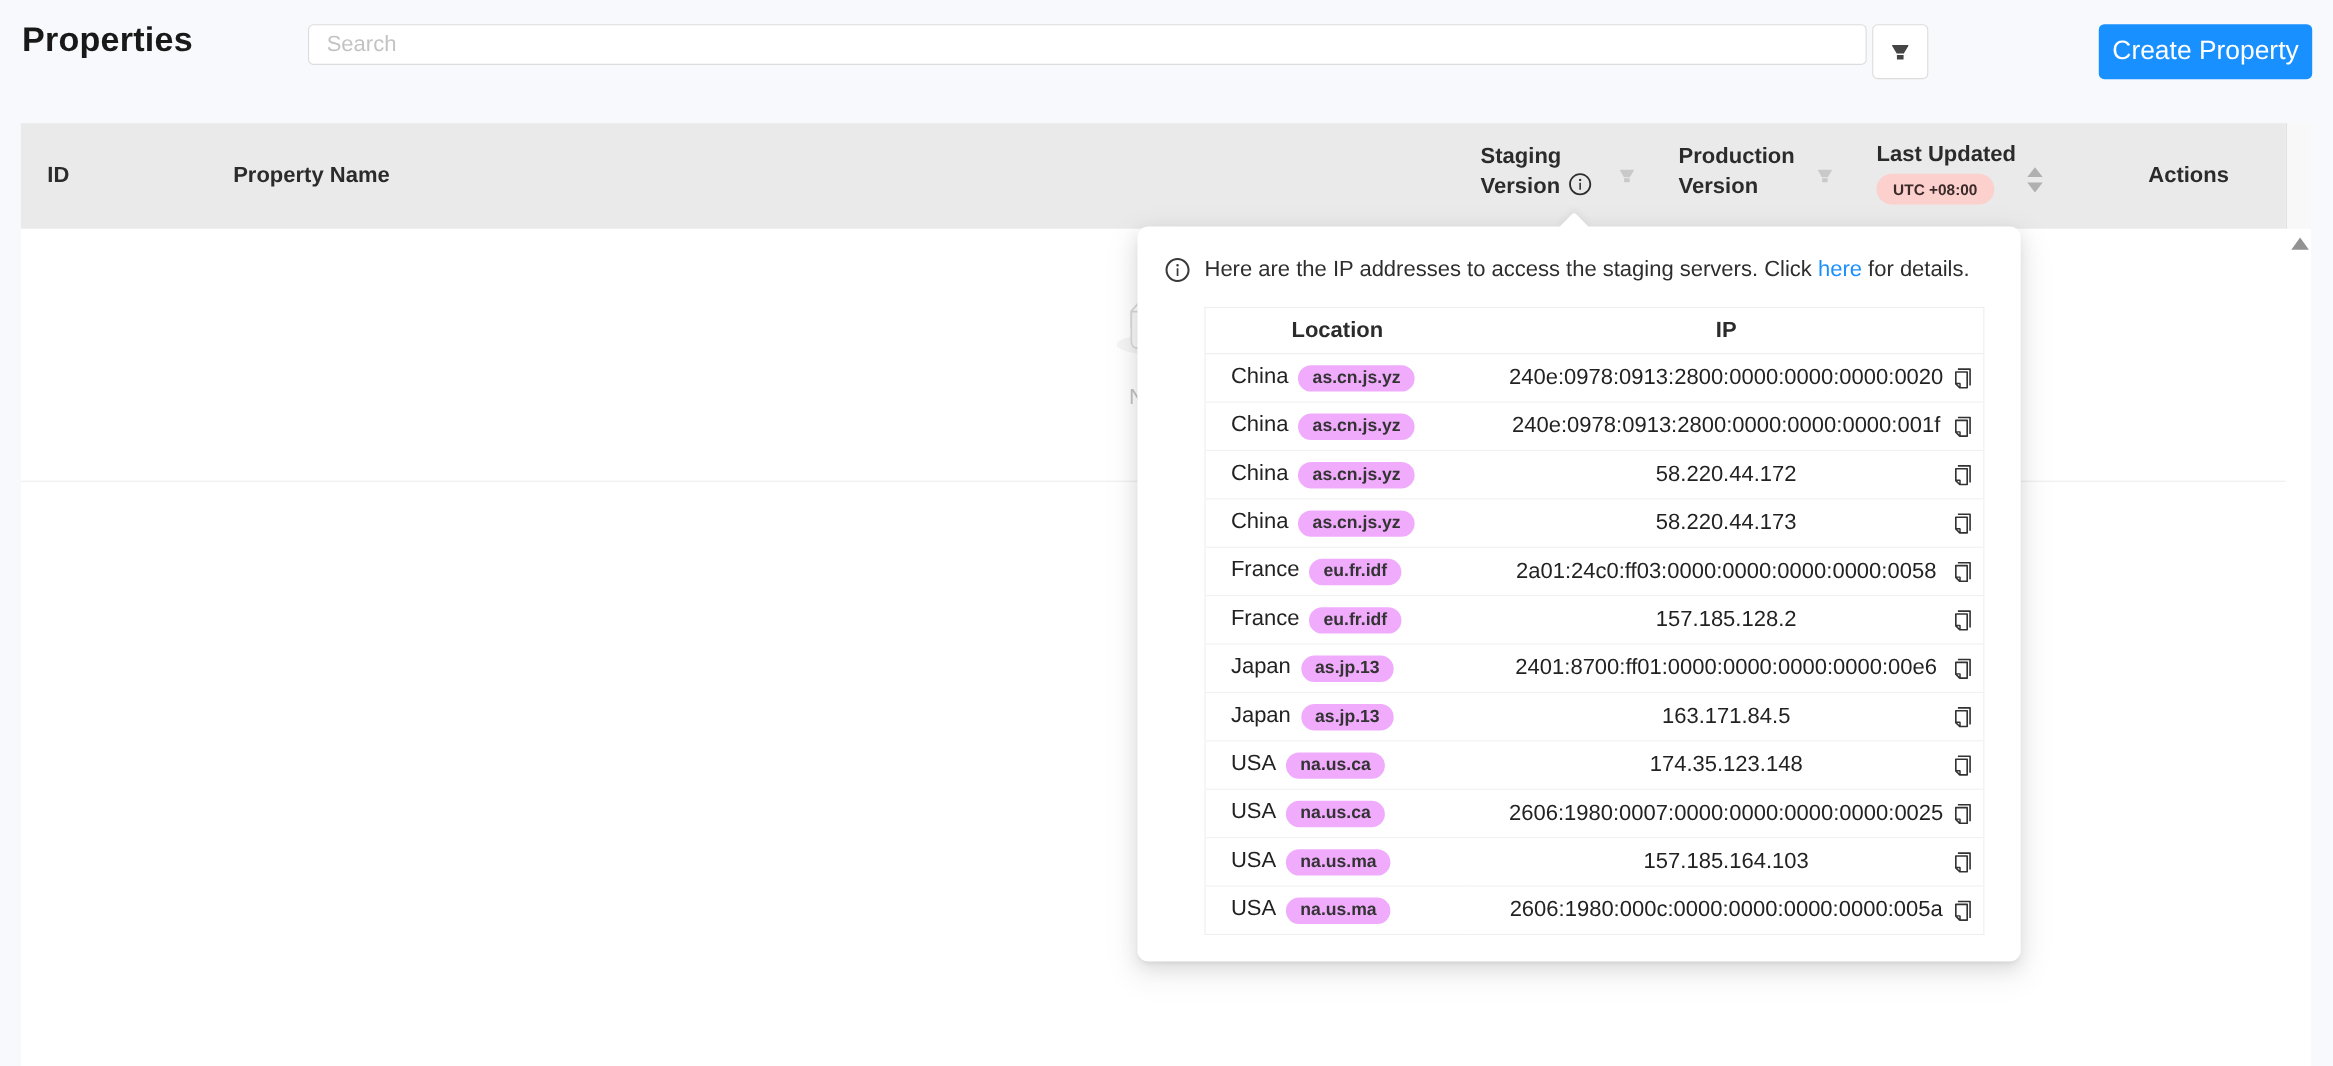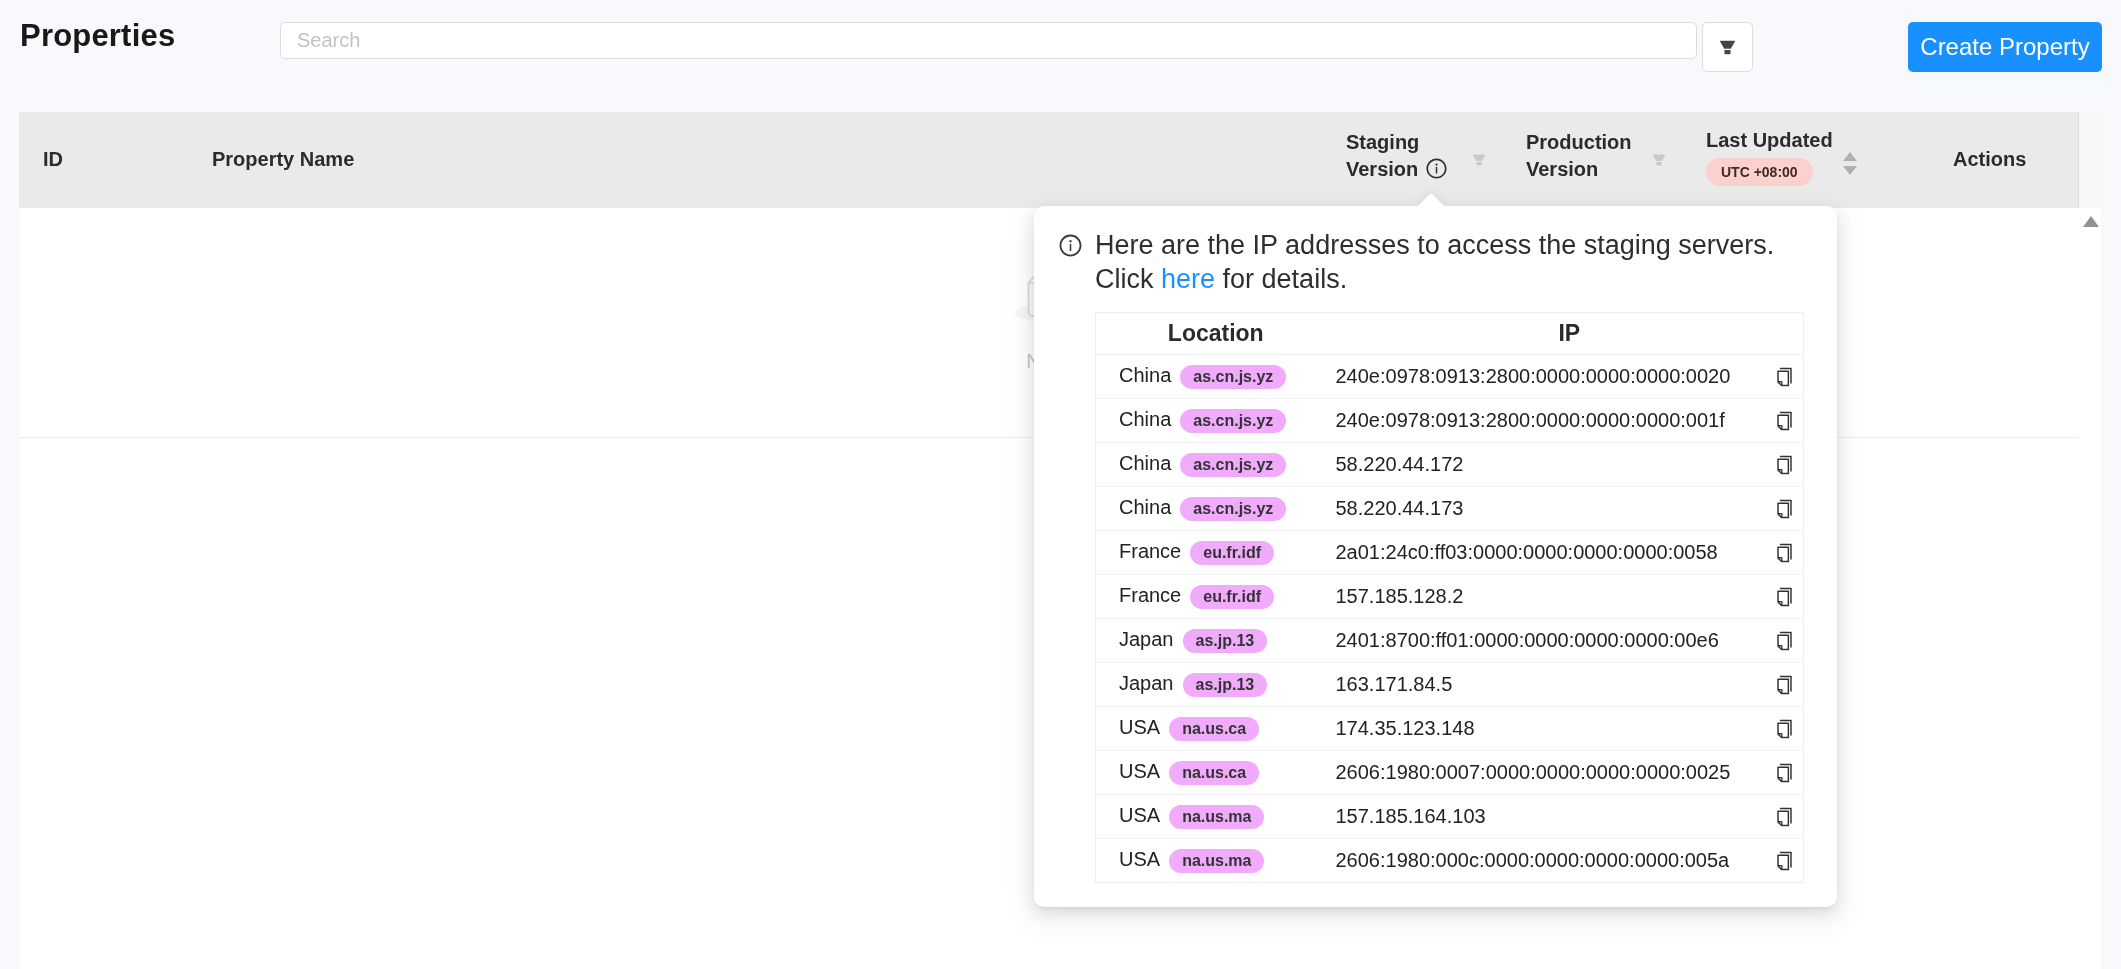--- a/index.html
+++ b/index.html
@@ -83,39 +83,39 @@
     box-shadow:0 6px 16px rgba(0,0,0,.10), 0 3px 6px -4px rgba(0,0,0,.14), 0 9px 28px 8px rgba(0,0,0,.05);
     padding:22px 24px 24px 24px;
   }
   .popover-arrow{
     position:absolute; top:-9px; left:387px; width:20px; height:20px;
     background:#fff; transform:rotate(45deg); border-radius:3px 0 0 0;
     box-shadow:-3px -3px 6px rgba(0,0,0,.04);
   }
   .alert-row{ display:flex; gap:12px; }
   .alert-row svg{ flex:0 0 auto; margin-top:5px; }
-  .alert-text{ font-size:27px; line-height:34px; color:#2e2e2e; max-width:720px; }
+  .alert-text{ font-size:20px; line-height:34px; color:#2e2e2e; max-width:720px; }
   .alert-text a{ color:#1890ff; text-decoration:none; cursor:pointer; }
   .ip-table{
     margin:16px 0 0 37px; width:709px;
     border-collapse:collapse; border:1px solid #eeeeee;
   }
   .ip-table th{
-    height:42px; font-size:23px; font-weight:700; color:#2b2b2b;
+    height:42px; font-size:20px; font-weight:700; color:#2b2b2b;
     border-bottom:1px solid #eeeeee; 
   }
   .ip-table th.loc-h{ width:240px; }
   .ip-table td{ height:44px; border-top:1px solid #f1f1f1; font-size:20px; color:#222; }
   .ip-table tr:first-child td{ border-top:none; }
   td.loc{ padding-left:23px; white-space:nowrap; }
   .tag{
     display:inline-block; margin-left:9px; background:#f0abfc; color:#333;
     border-radius:14px; padding:3px 13px; font-size:16px; font-weight:700;
   }
-  td.ip{ position:relative; }
+  td.ip{ text-align:center; position:relative; }
   .copy-icon{ position:absolute; right:8px; top:50%; transform:translateY(-50%); cursor:pointer; line-height:0; }
 </style>
 </head>
 <body>
 
 <h1 class="page-title">Properties</h1>
 
 <input class="search-input" placeholder="Search" style="">
 
 <div class="filter-btn">

